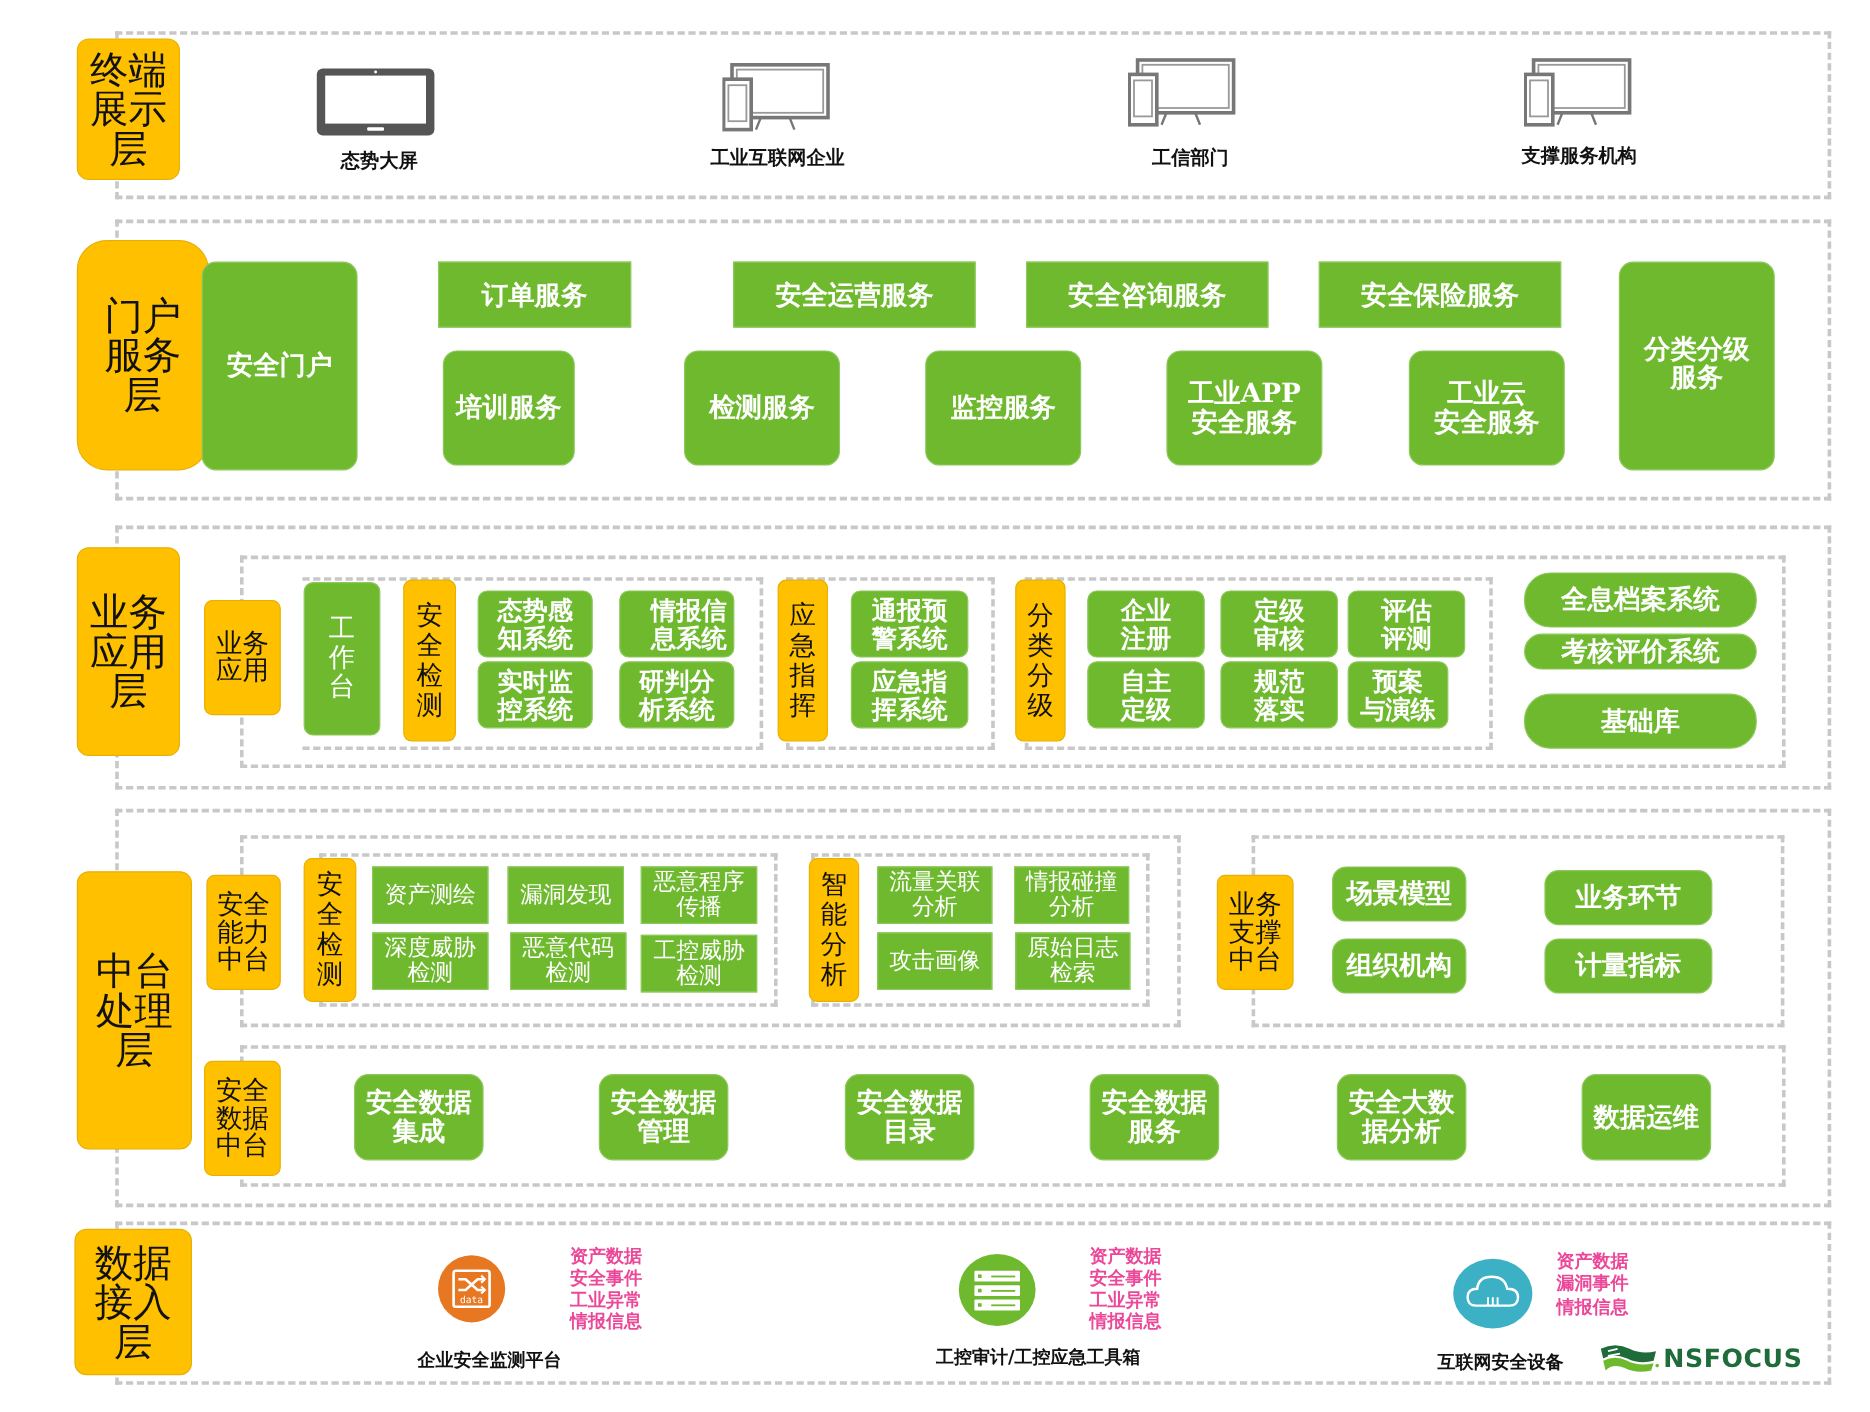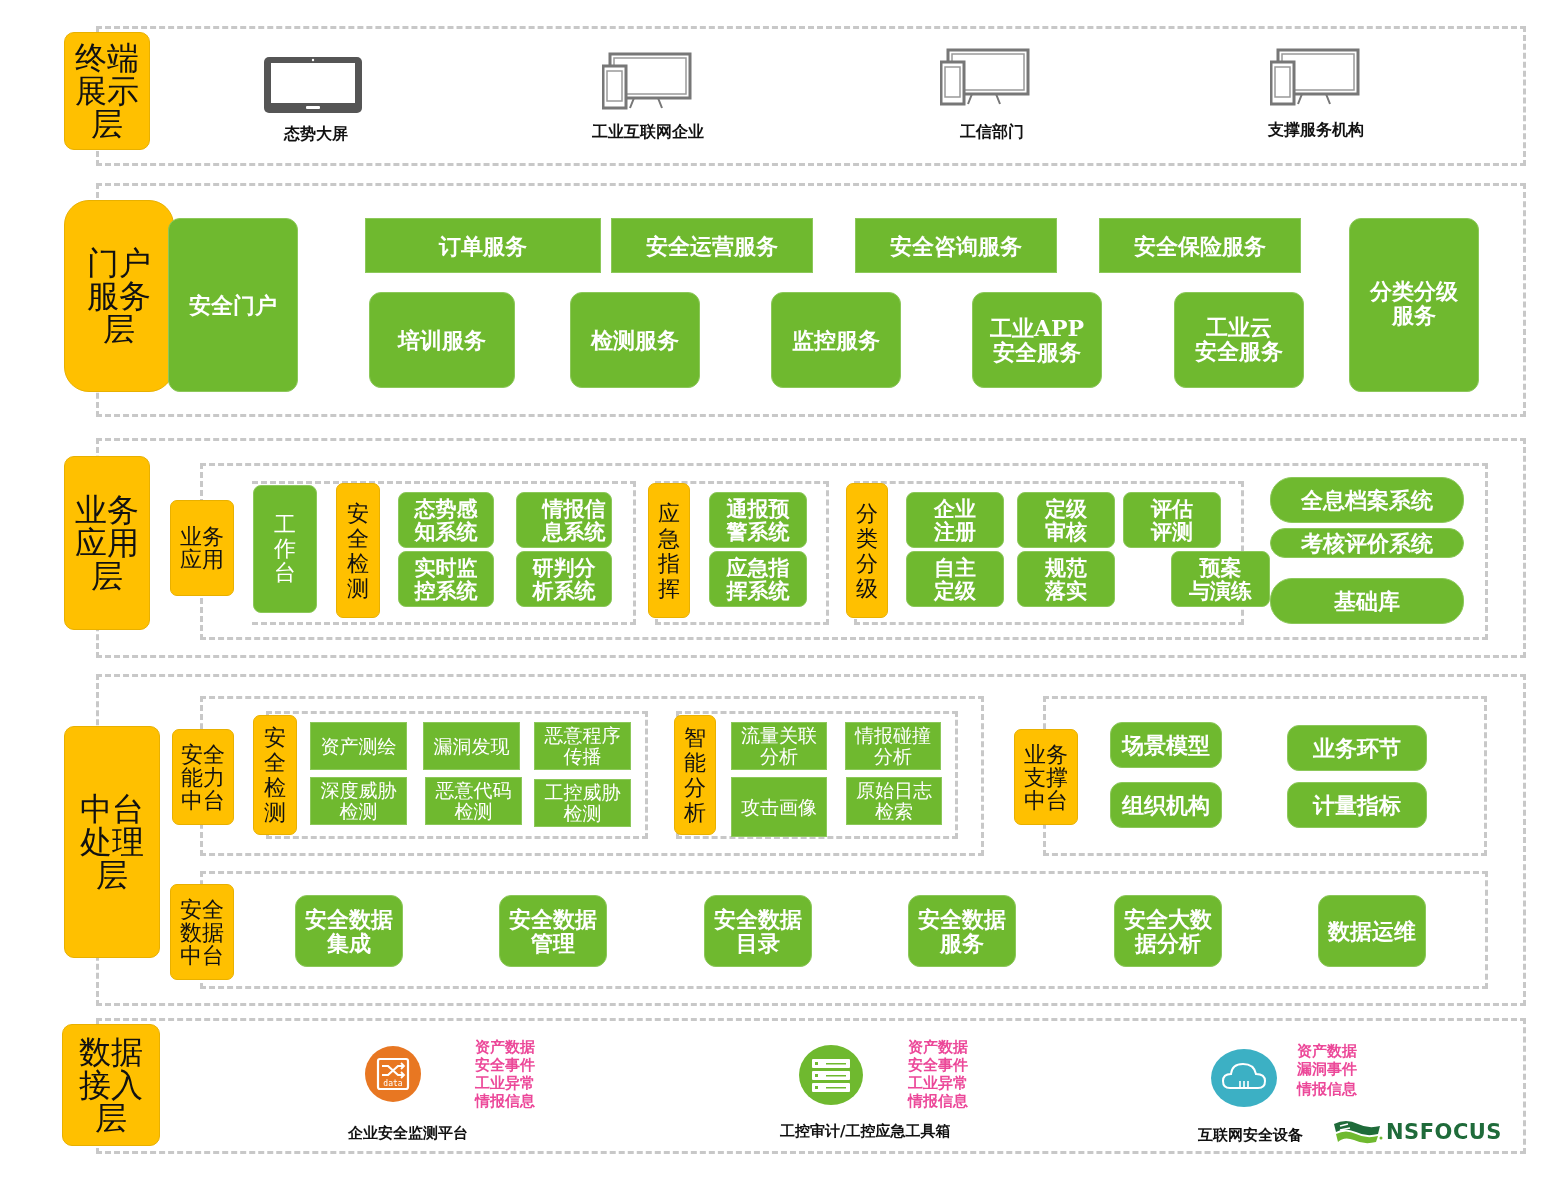--- a/index.html
+++ b/index.html
@@ -79,26 +79,26 @@
 </div>
 <div class="lbl" style="left:1268px;top:120px;">支撑服务机构</div>
 
 <div class="dash" style="left:96px;top:183px;width:1430px;height:234px;"></div>
 <div class="layer pre" style="left:64px;top:200px;width:110px;height:192px;border-radius:25px;">门户
 服务
 层</div>
 
 <div class="g r f22" style="left:168px;top:218px;width:130px;height:174px;">安全门户</div>
 
-<div class="g f22" style="left:365px;top:218px;width:236px;height:55px;">订单服务</div>
+<div class="g f22" style="left:365px;top:218px;width:161px;height:55px;">订单服务</div>
 <div class="g f22" style="left:611px;top:218px;width:202px;height:55px;">安全运营服务</div>
 <div class="g f22" style="left:855px;top:218px;width:202px;height:55px;">安全咨询服务</div>
 <div class="g f22" style="left:1099px;top:218px;width:202px;height:55px;">安全保险服务</div>
 
-<div class="g r f22 pre" style="left:369px;top:292px;width:146px;height:96px;">培训服务</div>
+<div class="g r f22 pre" style="left:369px;top:292px;width:110px;height:96px;">培训服务</div>
 <div class="g r f22 pre" style="left:570px;top:292px;width:130px;height:96px;">检测服务</div>
 <div class="g r f22 pre" style="left:771px;top:292px;width:130px;height:96px;">监控服务</div>
 <div class="g r f22 pre" style="left:972px;top:292px;width:130px;height:96px;">工业APP
 安全服务</div>
 <div class="g r f22 pre" style="left:1174px;top:292px;width:130px;height:96px;font-family:Liberation Serif, serif;">工业云
 安全服务</div>
 
 <div class="g r f22 pre" style="left:1349px;top:218px;width:130px;height:174px;align-items:flex-start;padding-top:60px;">分类分级
 服务</div>
 
@@ -146,21 +146,21 @@
 <div class="g rs f21 pre" style="left:906px;top:492px;width:98px;height:56px;">企业
 注册</div>
 <div class="g rs f21 pre" style="left:1017px;top:492px;width:98px;height:56px;">定级
 审核</div>
 <div class="g rs f21 pre" style="left:1123px;top:492px;width:98px;height:56px;">评估
 评测</div>
 <div class="g rs f21 pre" style="left:906px;top:551px;width:98px;height:56px;">自主
 定级</div>
 <div class="g rs f21 pre" style="left:1017px;top:551px;width:98px;height:56px;">规范
 落实</div>
-<div class="g rs f21 pre" style="left:1171px;top:551px;width:99px;height:56px;">预案
+<div class="g rs f21 pre" style="left:1123px;top:551px;width:84px;height:56px;">预案
 与演练</div>
 
 <div class="g pill f22" style="left:1270px;top:477px;width:194px;height:46px;">全息档案系统</div>
 <div class="g pill f22" style="left:1270px;top:528px;width:194px;height:30px;">考核评价系统</div>
 <div class="g pill f22" style="left:1270px;top:578px;width:194px;height:46px;">基础库</div>
 
 <div class="dash" style="left:96px;top:674px;width:1430px;height:332px;"></div>
 <div class="layer pre" style="left:64px;top:726px;width:96px;height:232px;">中台
 处理
 层</div>
@@ -188,21 +188,21 @@
 
 <div class="dash" style="left:676px;top:711px;width:282px;height:128px;"></div>
 <div class="sub vert pre" style="left:674px;top:715px;width:42px;height:120px;">智
 能
 分
 析</div>
 <div class="g f19 pre" style="left:731px;top:722px;width:96px;height:48px;font-weight:normal;">流量关联
 分析</div>
 <div class="g f19 pre" style="left:845px;top:722px;width:96px;height:48px;font-weight:normal;">情报碰撞
 分析</div>
-<div class="g f19 pre" style="left:731px;top:777px;width:96px;height:60px;font-weight:normal;">攻击画像</div>
+<div class="g f19 pre" style="left:731px;top:777px;width:96px;height:48px;font-weight:normal;">攻击画像</div>
 <div class="g f19 pre" style="left:846px;top:777px;width:96px;height:48px;font-weight:normal;">原始日志
 检索</div>
 
 <div class="dash" style="left:1043px;top:696px;width:444px;height:160px;"></div>
 <div class="sub pre" style="left:1014px;top:729px;width:64px;height:96px;">业务
 支撑
 中台</div>
 <div class="g r f22" style="left:1110px;top:722px;width:112px;height:46px;">场景模型</div>
 <div class="g r f22" style="left:1287px;top:725px;width:140px;height:46px;">业务环节</div>
 <div class="g r f22" style="left:1110px;top:782px;width:112px;height:46px;">组织机构</div>

